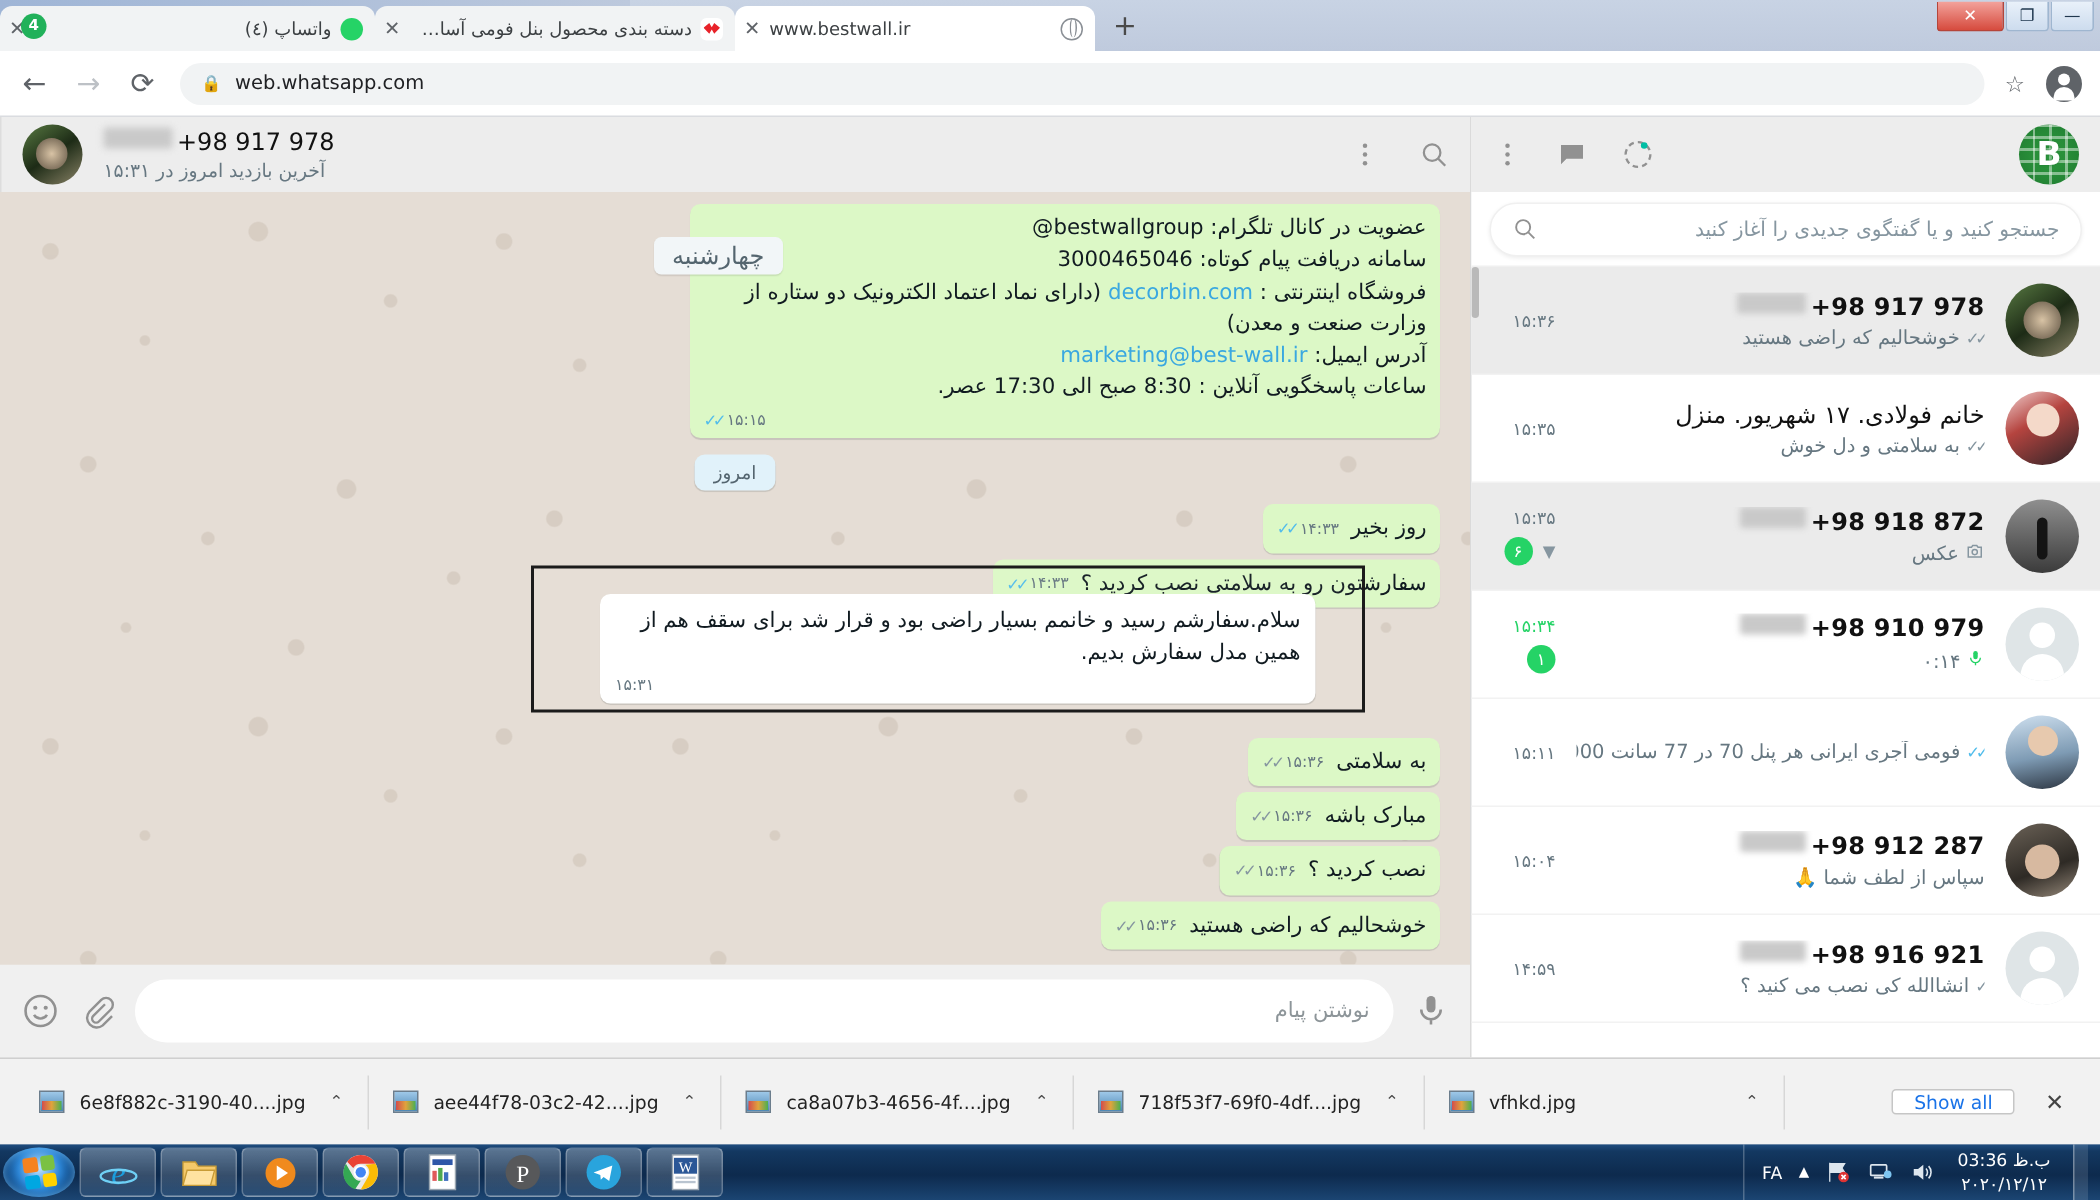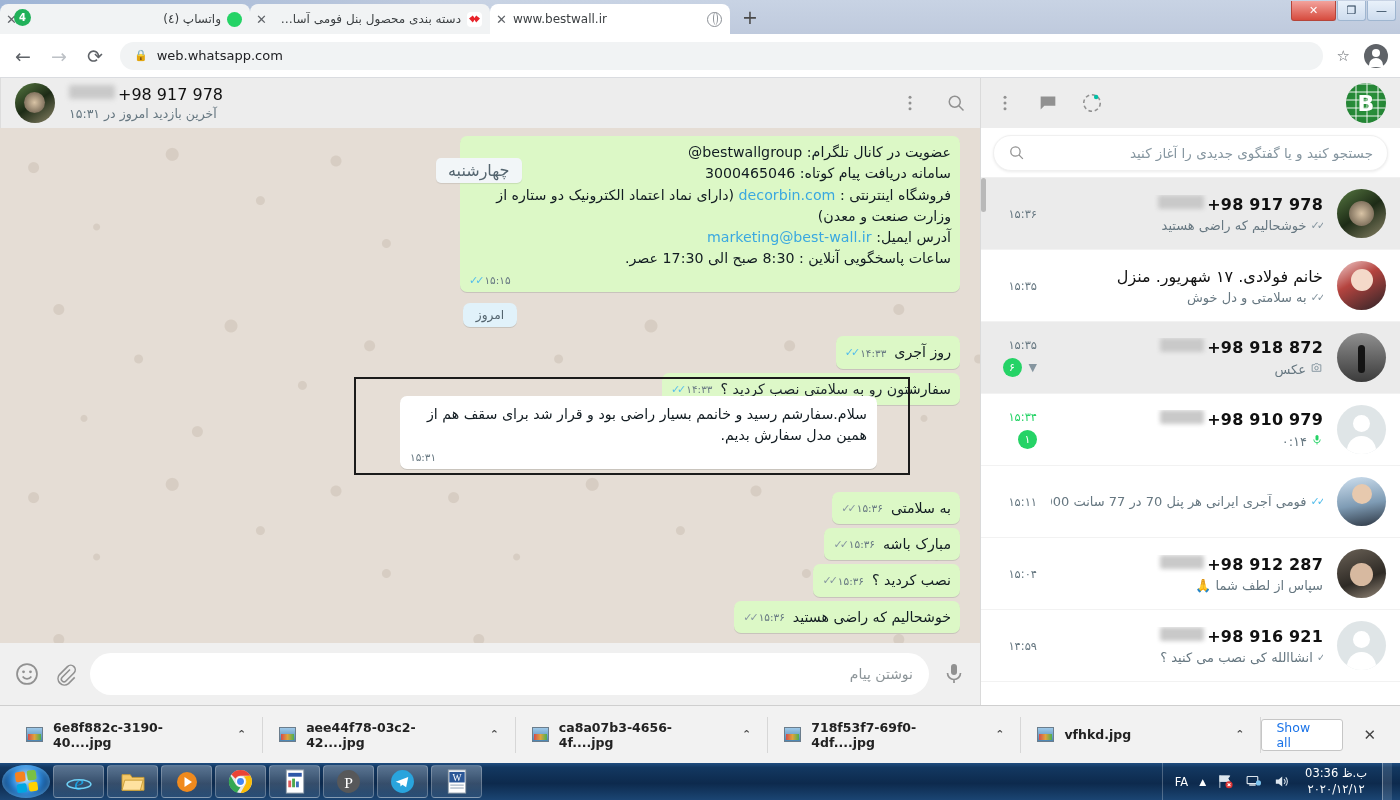--- a/index.html
+++ b/index.html
@@ -343,21 +343,21 @@
 
   
   .dlbar{
     position:absolute; left:0; top:705px; width:1400px; height:58px;
     background:#f2f2f2; border-top:1px solid #cfcfcf;
     display:flex; align-items:center; padding:0 10px; gap:0;
   }
   .dlitem{
     display:flex; align-items:center; gap:10px;
     height:36px; padding:0 16px; border-right:1px solid #d7d7d7;
-    font-size:12.5px; color:#222; cursor:pointer;font-weight:bold;
+    font-size:12.5px; color:#222; cursor:pointer;
   }
   .dl-thumb{
     width:17px;height:15px;flex:0 0 17px;
     background:linear-gradient(#9ec8e8,#4b86b4);
     border:1px solid #6b7d8c; position:relative;
   }
   .dl-thumb:after{
     content:""; position:absolute; left:1px; bottom:1px; right:1px; height:6px;
     background:linear-gradient(90deg,#d34d4d,#e0a33d,#4caf50);
   }
@@ -674,21 +674,21 @@
               <div>ساعات پاسخگویی آنلاین : 8:30 صبح الی 17:30 عصر.</div>
               <div class="meta">
                 <span class="ticks blue">✓✓</span>
                 <span>۱۵:۱۵</span>
               </div>
             </div>
 
             <div class="pill">امروز</div>
 
             <div class="bubble out">
-              <span>روز آجری</span>
+              <span>روز بخیر</span>
               <span class="meta">
                 <span class="ticks blue">✓✓</span>
                 <span>۱۴:۳۳</span>
               </span>
             </div>
 
             <div class="bubble out">
               <span>سفارشتون رو به سلامتی نصب کردید ؟</span>
               <span class="meta">
                 <span class="ticks blue">✓✓</span>

